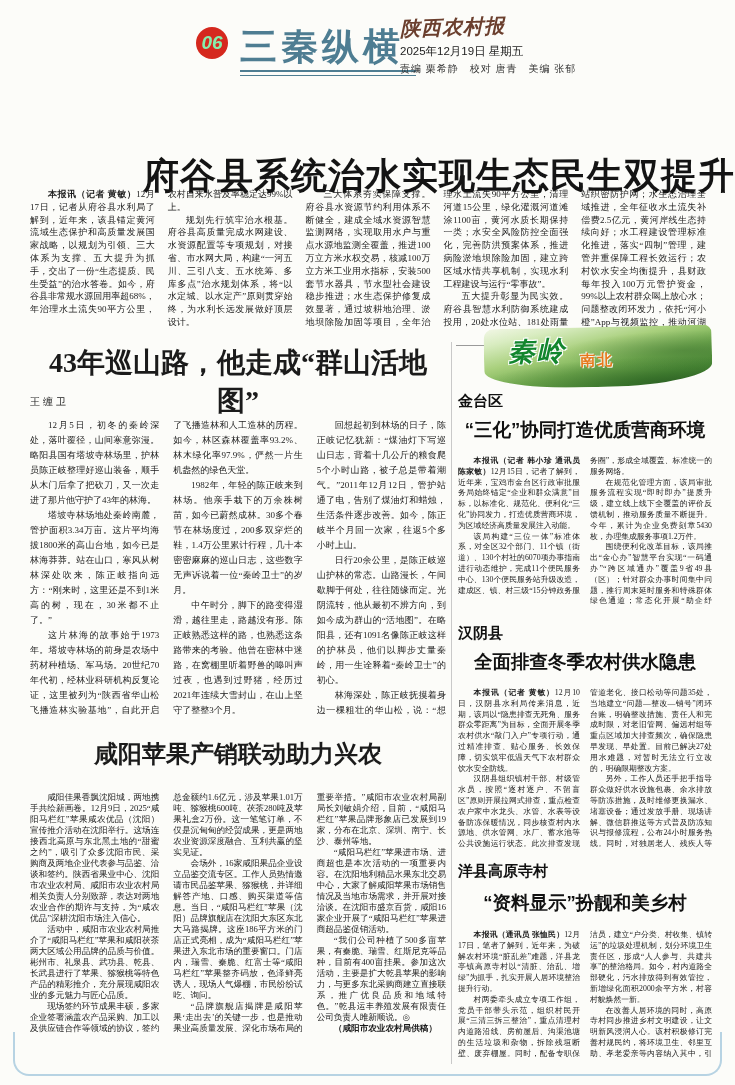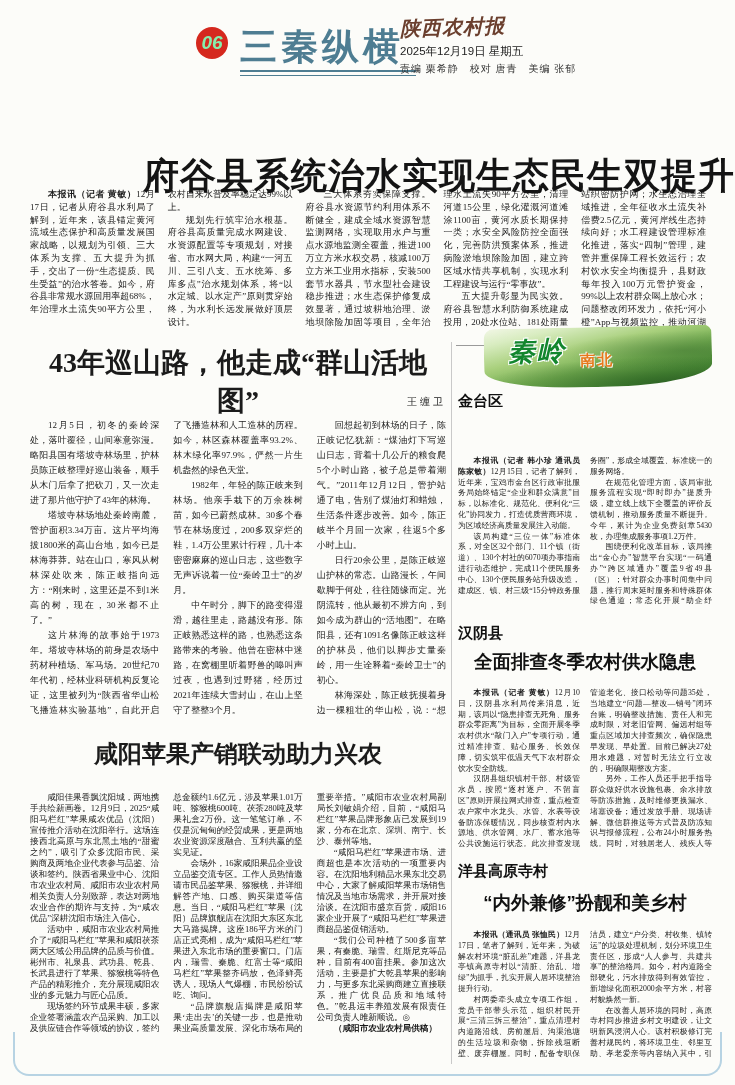--- a/index.html
+++ b/index.html
@@ -31,21 +31,21 @@
   .main-body { left:30px; top:188px; width:676px; height:147px;
     column-count:5; column-gap:13px; }
 
   .body-text { font-size:9px; line-height:12.8px; text-align:justify; overflow:hidden; }
   .body-text p { margin:0; text-indent:2em; }
   .lead { font-weight:bold; }
 
   
   .h2-mountain { left:30px; top:344px; width:416px; text-align:center;
     font-size:28px; font-weight:900; letter-spacing:0px; }
-  .author-line { left:30px; top:395px; width:416px; text-align:right;
+  .author-line { left:30px; top:395px; width:416px; text-align:left;
     font-size:10px; letter-spacing:3px; color:#222; }
   .mountain-body { left:30px; top:418px; width:416px; height:304px;
     column-count:3; column-gap:14px; font-size:9px; line-height:15px; }
 
   .h2-apple { left:30px; top:738px; width:416px; text-align:center;
     font-size:24px; font-weight:900; }
   .apple-body { left:30px; top:792px; width:416px; height:272px;
     column-count:3; column-gap:14px; font-size:8.6px; line-height:11px; }
   .byline { font-weight:bold; }
 
@@ -130,38 +130,39 @@
 
   <div class="abs vdivider"></div>
   <div class="abs right-rule"></div>
 
   <div class="abs banner">
     <span class="banner-qin">秦岭</span>
     <span class="banner-nb">南北</span>
   </div>
 
   <div class="abs region-label pos-label-1">金台区</div>
+  <div class="abs right-headline pos-head-1">“三化”协同打造优质营商环境</div>
   <div class="abs right-body pos-body-1">
     <p><b class="lead">本报讯（记者 韩小珍 通讯员 陈家敏）</b><span>12月15日，记者了解到，近年来，宝鸡市金台区行政审批服务局始终锚定“企业和群众满意”目标，以标准化、规范化、便利化“三化”协同发力，打造优质营商环境，为区域经济高质量发展注入动能。</span></p>
     <p>该局构建“三位一体”标准体系，对全区32个部门、11个镇（街道）、130个村社的6070项办事指南进行动态维护，完成11个便民服务中心、130个便民服务站升级改造，建成区、镇、村三级“15分钟政务服务圈”，形成全域覆盖、标准统一的服务网络。</p>
     <p>在规范化管理方面，该局审批服务流程实现“即时即办”提质升级，建立线上线下全覆盖的评价反馈机制，推动服务质量不断提升。今年，累计为企业免费刻章5430枚，办理集成服务事项1.2万件。</p>
     <p>围绕便利化改革目标，该局推出“金心办”智慧平台实现“一码通办”“跨区域通办”覆盖9省49县（区）；针对群众办事时间集中问题，推行周末延时服务和特殊群体绿色通道；常态化开展“助企纾困”活动，组建政务服务小分队深入商圈开展现场办公，今年已完成证照办理361件，发放政策宣传资料800余份。</p>
   </div>
 
   <div class="abs region-label pos-label-2">汉阴县</div>
   <div class="abs right-headline pos-head-2">全面排查冬季农村供水隐患</div>
   <div class="abs right-body pos-body-2">
     <p><b class="lead">本报讯（记者 黄敏）</b><span>12月10日，汉阴县水利局传来消息，近期，该局以“隐患排查无死角、服务群众零距离”为目标，全面开展冬季农村供水“敲门入户”专项行动，通过精准排查、贴心服务、长效保障，切实筑牢低温天气下农村群众饮水安全防线。</span></p>
     <p>汉阴县组织镇村干部、村级管水员，按照“逐村逐户、不留盲区”原则开展拉网式排查，重点检查农户家中水龙头、水管、水表等设备防冻保暖情况，同步核查村内水源地、供水管网、水厂、蓄水池等公共设施运行状态。此次排查发现管道老化、接口松动等问题35处，当地建立“问题—整改—销号”闭环台账，明确整改措施、责任人和完成时限，对老旧管网、偏远村组等重点区域加大排查频次，确保隐患早发现、早处置。目前已解决27处用水难题，对暂时无法立行立改的，明确限期整改方案。</p>
     <p>另外，工作人员还手把手指导群众做好供水设施包裹、余水排放等防冻措施，及时维修更换漏水、堵塞设备；通过发放手册、现场讲解、微信群推送等方式普及防冻知识与报修流程，公布24小时服务热线。同时，对独居老人、残疾人等特殊群体开展“一对一”结对帮扶，定期上门检查用水情况，主动排忧解难。</p>
 
   </div>
 
   <div class="abs region-label pos-label-3">洋县高原寺村</div>
-  <div class="abs right-headline pos-head-3">“内外兼修”扮靓和美乡村</div>
+  <div class="abs right-headline pos-head-3">“资料显示”扮靓和美乡村</div>
   <div class="abs right-body pos-body-3">
     <p><b class="lead">本报讯（通讯员 张恤民）</b><span>12月17日，笔者了解到，近年来，为破解农村环境“脏乱差”难题，洋县龙亭镇高原寺村以“清脏、治乱、增绿”为抓手，扎实开展人居环境整治提升行动。</span></p>
     <p>村两委牵头成立专项工作组，党员干部带头示范，组织村民开展“三清三拆三整治”，重点清理村内道路沿线、房前屋后、沟渠池塘的生活垃圾和杂物，拆除残垣断壁、废弃棚屋。同时，配备专职保洁员，建立“户分类、村收集、镇转运”的垃圾处理机制，划分环境卫生责任区，形成“人人参与、共建共享”的整治格局。如今，村内道路全部硬化，污水排放得到有效管控，新增绿化面积2000余平方米，村容村貌焕然一新。</p>
     <p>在改善人居环境的同时，高原寺村同步推进乡村文明建设，让文明新风浸润人心。该村积极修订完善村规民约，将环境卫生、邻里互助、孝老爱亲等内容纳入其中，引导村民自我管理、自我约束；依托新时代文明实践站，定期开展“好媳妇、好婆婆”“文明家庭”等活动，用身边事教育身边人，用身边榜样传递正能量。此外，村里还搭建文化活动平台，组织开展多项文化活动，不断丰富村民精神文化生活。</p>
   </div>
 
   <div class="abs page-frame"></div>
 
 </div>
 

